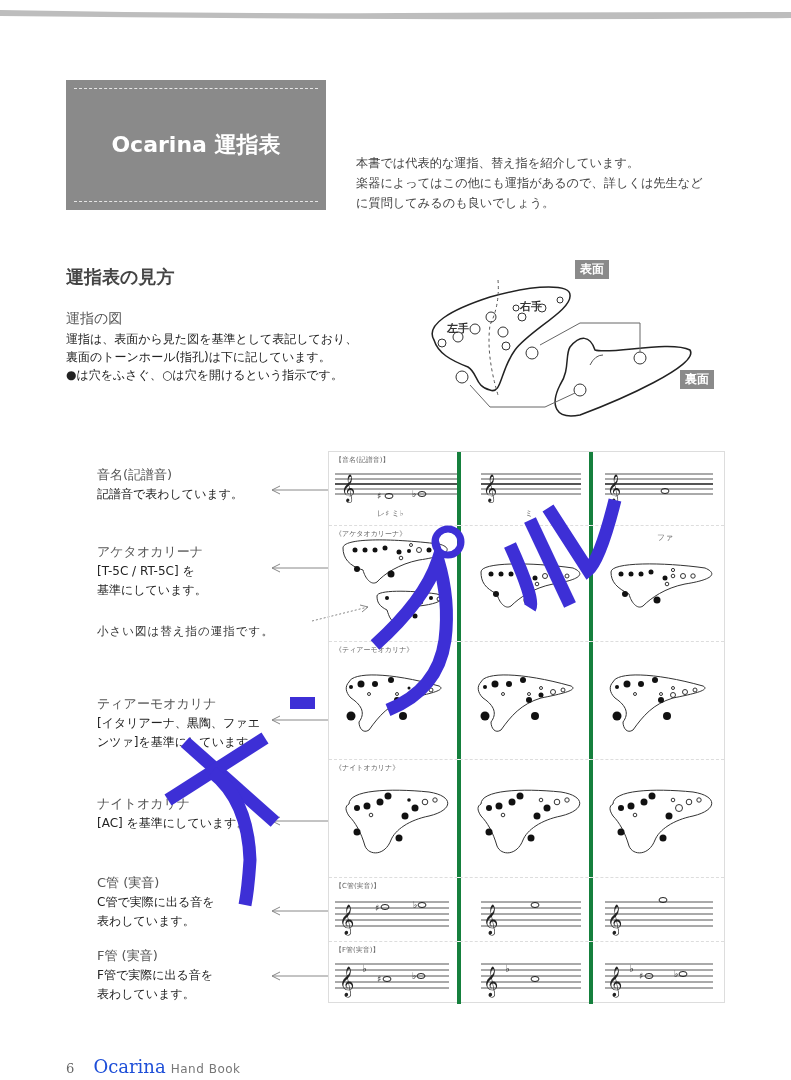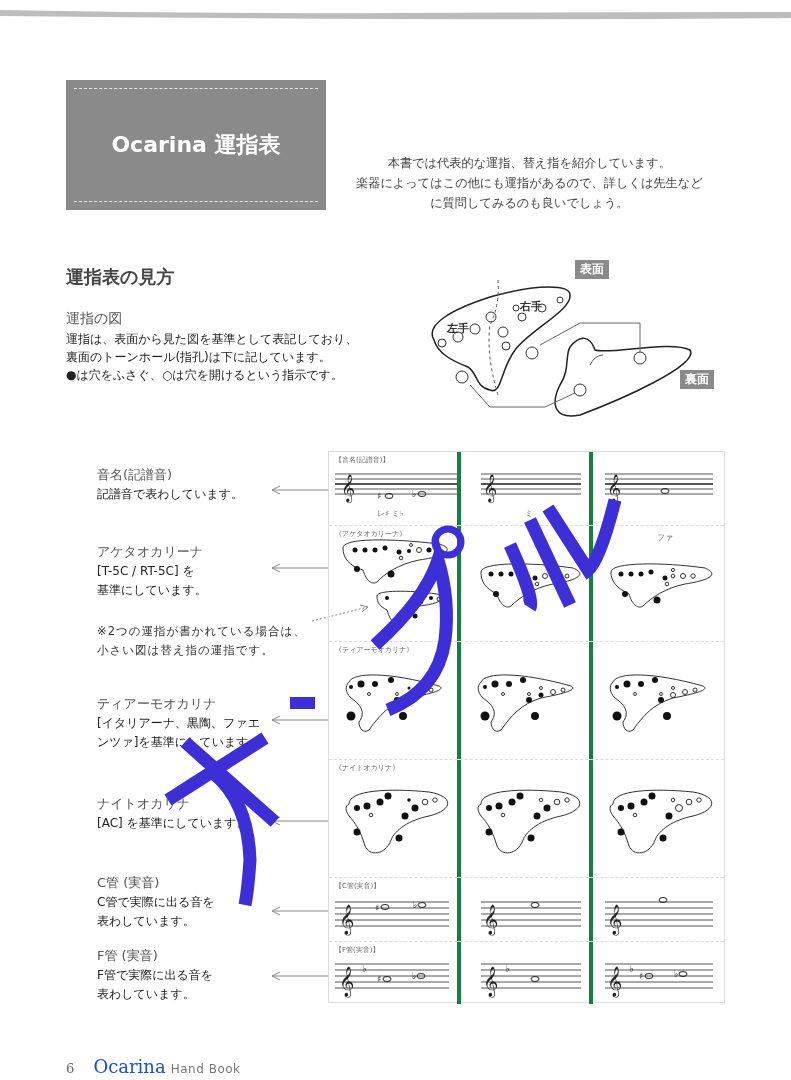--- a/index.html
+++ b/index.html
@@ -6,21 +6,21 @@
   html, body { width: 791px; height: 1080px; background: #ffffff; overflow: hidden; }
   body { position: relative; font-family: "DejaVu Sans", "Liberation Sans", sans-serif; color: #333; }
 
   .top-brush { position: absolute; left: 0; top: 6px; width: 791px; height: 14px; }
 
   .title-box { position: absolute; left: 66px; top: 80px; width: 260px; height: 130px; background: #8a8a8a; }
   .title-box .dash { position: absolute; left: 8px; right: 8px; border-top: 1px dashed #e6e6e6; }
   .title-box .dash.t { top: 8px; } .title-box .dash.b { bottom: 8px; }
   .title-box .title { position: absolute; left: 0; right: 0; top: 50px; text-align: center; color: #fff; font-weight: bold; font-size: 22px; }
 
-  .intro { position: absolute; left: 356px; top: 153px; font-size: 12.2px; line-height: 20px; color: #444; text-align: center; }
+  .intro { position: absolute; left: 356px; top: 153px; font-size: 12.2px; line-height: 20px; color: #444; }
 
   .section-h { position: absolute; left: 66px; top: 265px; font-size: 18px; font-weight: bold; color: #444; }
   .sub-h { position: absolute; left: 66px; top: 310px; font-size: 14px; color: #555; }
   .sub-body { position: absolute; left: 66px; top: 330px; font-size: 12px; line-height: 18px; color: #222; }
 
   .diagram { position: absolute; left: 420px; top: 255px; width: 310px; height: 165px; }
   .tag { position: absolute; background: #8a8a8a; color: #fff; font-size: 12px; font-weight: bold; padding: 1px 5px; }
   .hand { position: absolute; font-size: 11px; color: #333; font-weight: bold; margin-top: 29px; }
 
   .labels .lbl { position: absolute; left: 97px; }
@@ -103,21 +103,20 @@
   <div class="lbl" style="top:465px;">
     <div class="h">音名(記譜音)</div>
     <div class="b">記譜音で表わしています。</div>
   </div>
   <div class="lbl" style="top:542px;">
     <div class="h">アケタオカリーナ</div>
     <div class="b">[T-5C / RT-5C] を</div>
     <div class="b">基準にしています。</div>
   </div>
   <div class="lbl" style="top:622px;">
-    <div class="n">※2つの運指が書かれている場合は、</div>
     <div class="n">小さい図は替え指の運指です。</div>
   </div>
   <div class="lbl" style="top:694px;">
     <div class="h">ティアーモオカリナ</div>
     <div class="b">[イタリアーナ、黒陶、ファエ</div>
     <div class="b">ンツァ]を基準にしています</div>
   </div>
   <div class="lbl" style="top:794px;">
     <div class="h">ナイトオカリナ</div>
     <div class="b">[AC] を基準にしています。</div>

